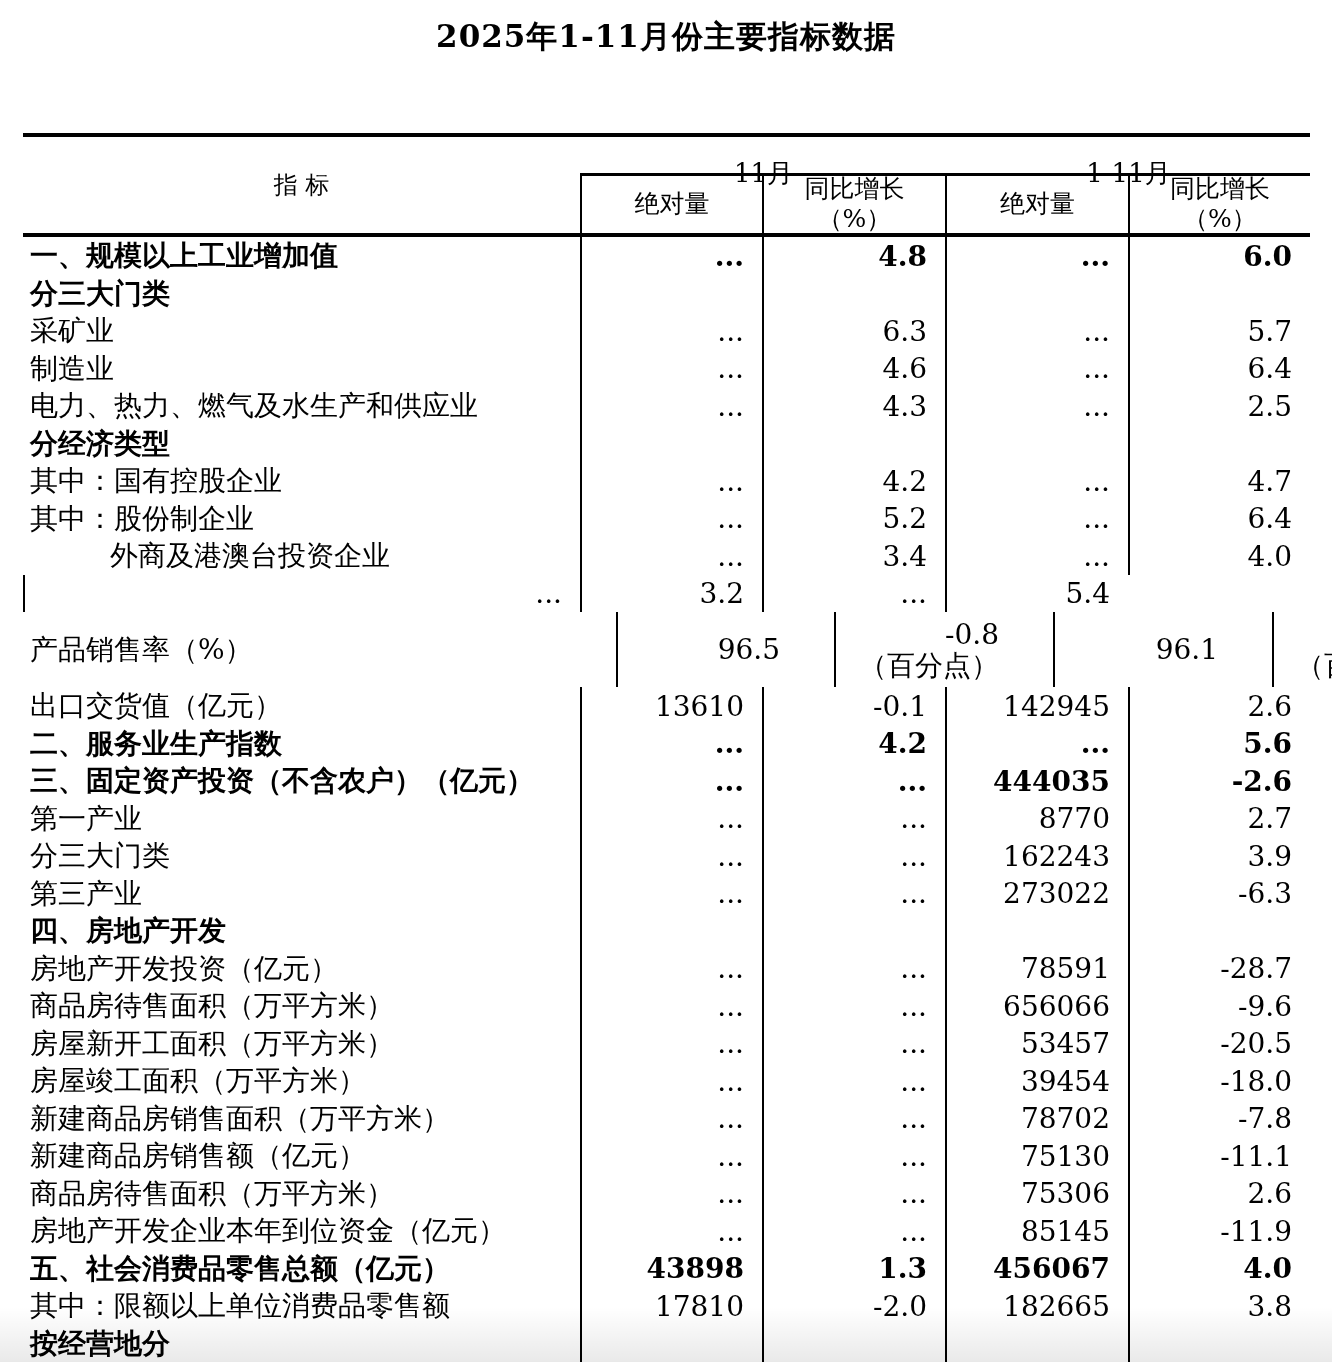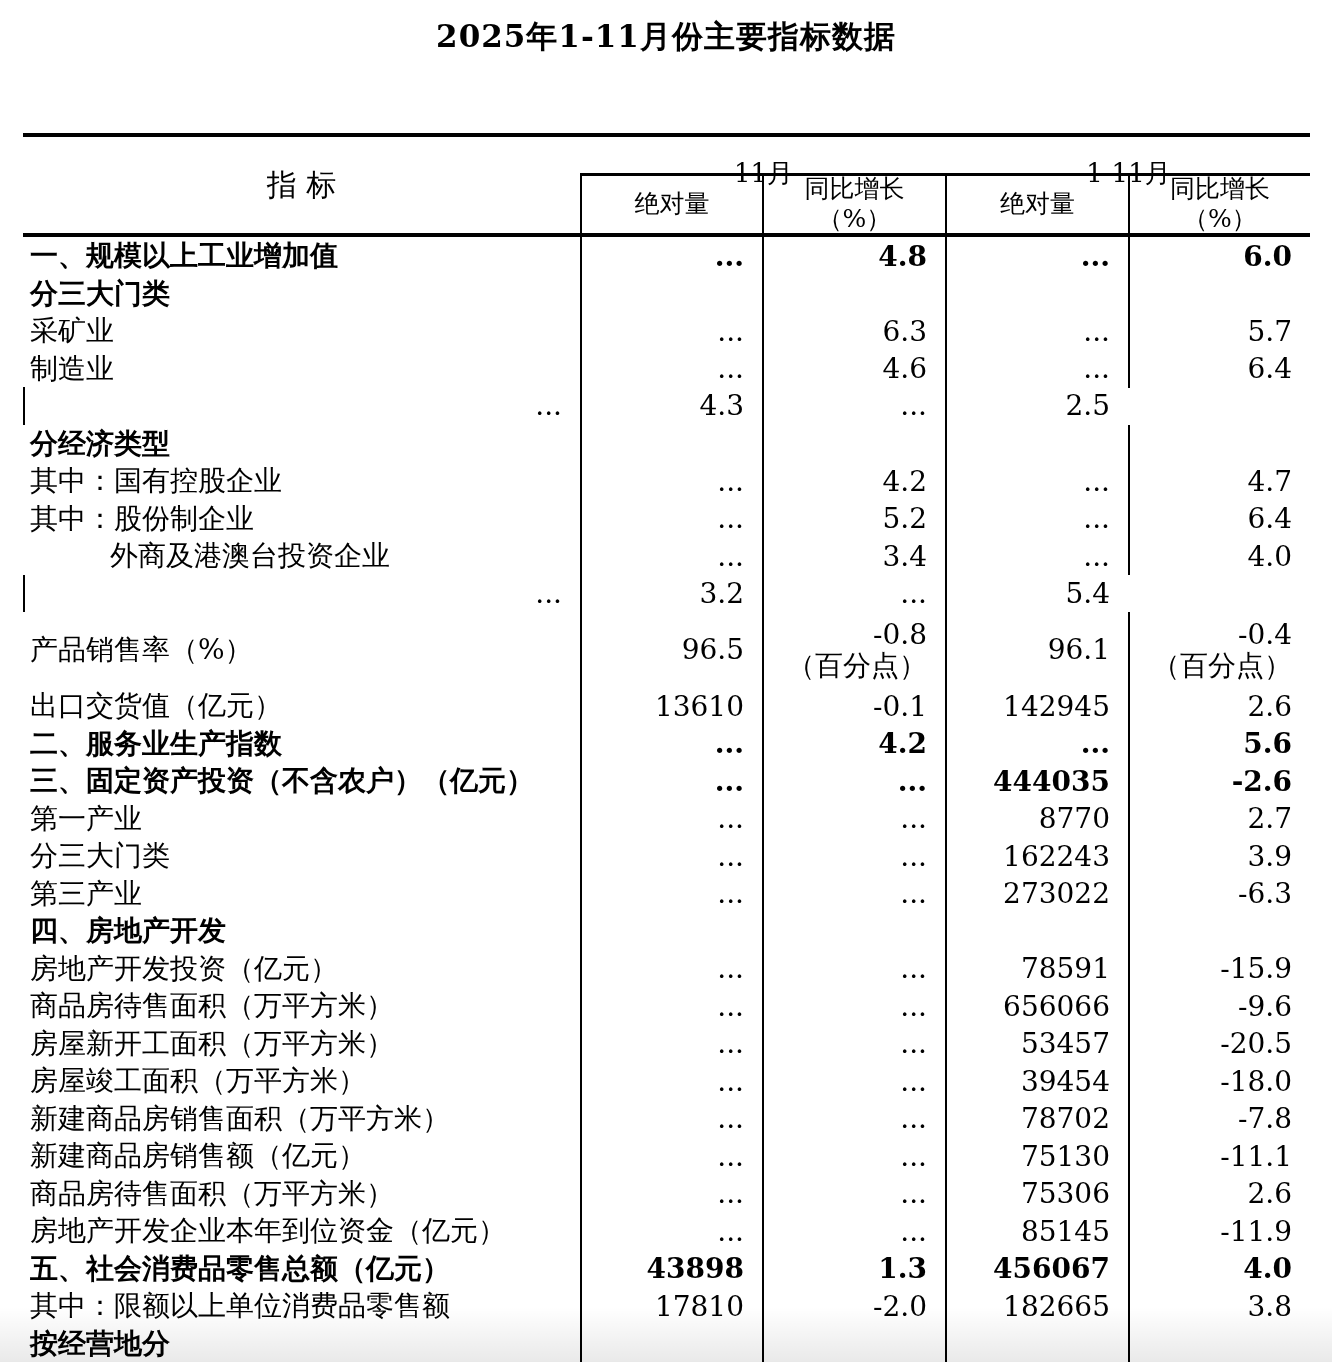--- a/index.html
+++ b/index.html
@@ -30,21 +30,21 @@
 
   .thead {
     display: grid;
     grid-template-columns: 557px 182px 183px 183px 182px;
     grid-template-rows: 38px 58px;
     border-bottom: 4px solid #000;
   }
   .ind-head {
     grid-row: 1 / 3; grid-column: 1;
     display: flex; align-items: center; justify-content: center;
-    font-size: 30px;
+    font-size: 24px;
   }
   .group {
     display: flex; align-items: center; justify-content: center;
     font-size: 26px;
     border-left: 2px solid #000;
     border-bottom: 3px solid #000;
     margin-top: 36px;
   }
   .g1 { grid-column: 2 / 4; grid-row: 1; }
   .g2 { grid-column: 4 / 6; grid-row: 1; }
@@ -55,21 +55,21 @@
     font-size: 25px; line-height: 30px;
     border-left: 2px solid #000;
   }
 
   .trow {
     display: grid;
     grid-template-columns: 557px 182px 183px 183px 182px;
     height: 37.5px;
     font-size: 28px;
   }
-  .trow.tall { height: 75px; }
+  .trow.tall { height: 75px; gap: 36px; }
   .trow.bold { font-weight: bold; }
   .icell {
     display: flex; align-items: center;
     padding-left: 7px;
     white-space: nowrap;
   }
   .trow.indent .icell { padding-left: 87px; }
   .vcell {
     border-left: 2px solid #000;
     display: flex; flex-direction: column;
@@ -173,20 +173,21 @@
             <span class="mainline">4.6</span>
           </div>
           <div class="cell vcell">
             <span class="mainline">...</span>
           </div>
           <div class="cell vcell">
             <span class="mainline">6.4</span>
           </div>
         </div>
         <div class="trow">
+          <div class="cell icell">电力、热力、燃气及水生产和供应业</div>
           <div class="cell vcell">
             <span class="mainline">...</span>
           </div>
           <div class="cell vcell">
             <span class="mainline">4.3</span>
           </div>
           <div class="cell vcell">
             <span class="mainline">...</span>
           </div>
           <div class="cell vcell">
@@ -394,21 +395,21 @@
           <div class="cell vcell">
             <span class="mainline">...</span>
           </div>
           <div class="cell vcell">
             <span class="mainline">...</span>
           </div>
           <div class="cell vcell">
             <span class="mainline">78591</span>
           </div>
           <div class="cell vcell">
-            <span class="mainline">-15.9</span>
+            <span class="mainline">-28.7</span>
           </div>
         </div>
         <div class="trow">
           <div class="cell icell">商品房待售面积（万平方米）</div>
           <div class="cell vcell">
             <span class="mainline">...</span>
           </div>
           <div class="cell vcell">
             <span class="mainline">...</span>
           </div>

